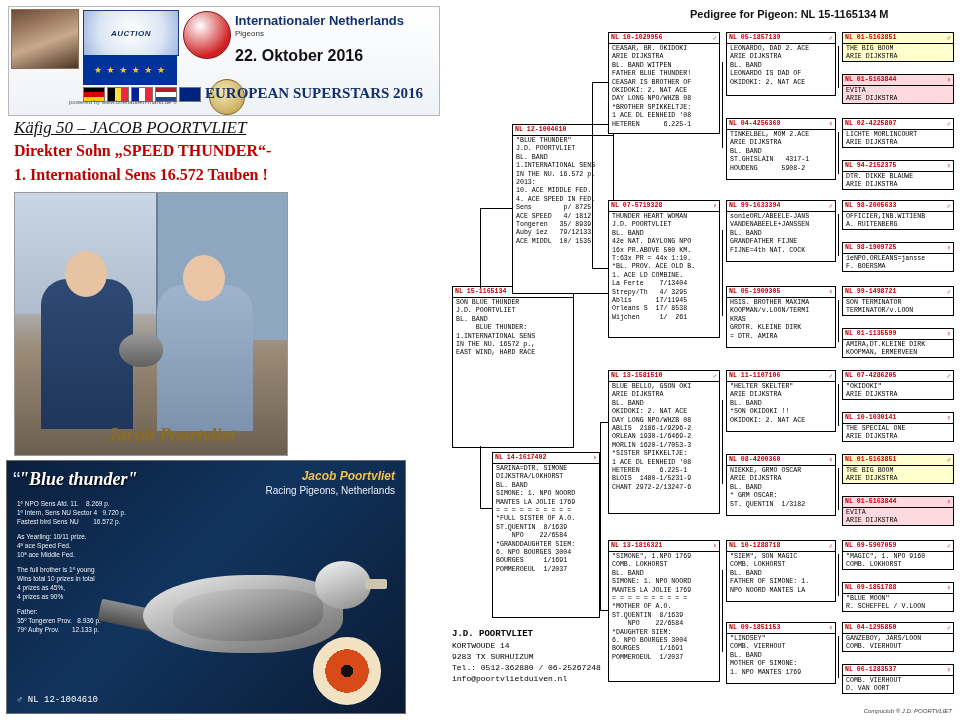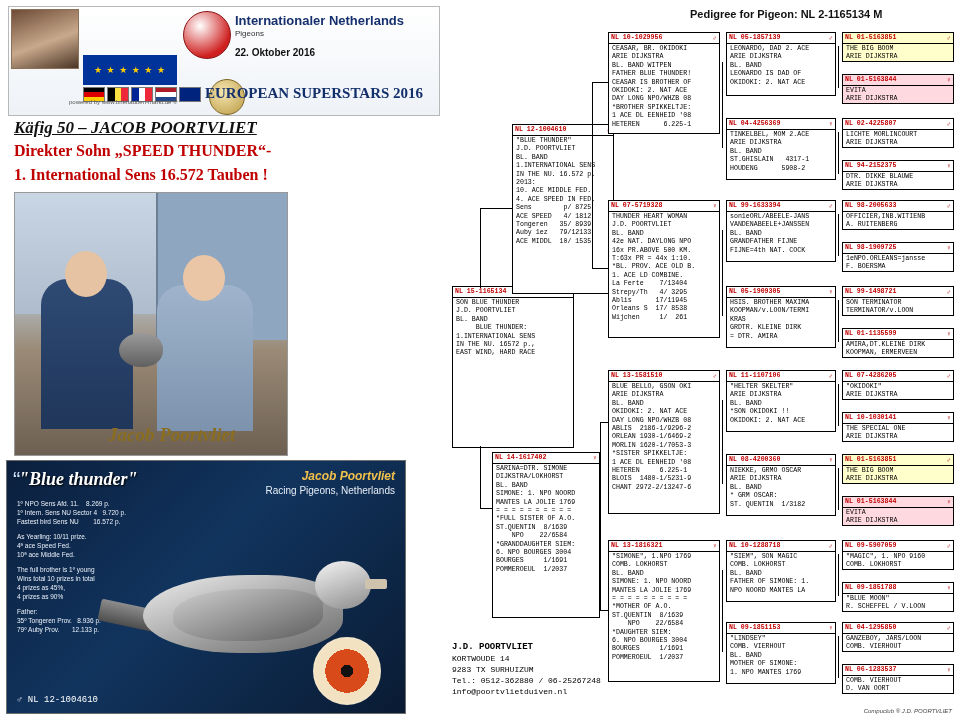--- a/index.html
+++ b/index.html
@@ -14,35 +14,35 @@
           background:radial-gradient(circle at 50% 45%,#ffffff 0%,#dbe5f5 60%,#9fb6dd 100%);
           display:flex;align-items:center;justify-content:center;}
   .auction-logo span{font-size:8px;color:#12306e;font-weight:bold;font-style:italic;letter-spacing:.5px;}
   .eu-flag{position:absolute;left:74px;top:48px;width:94px;height:30px;background:#003399;
           display:flex;align-items:center;justify-content:center;}
   .eu-flag .stars{color:#ffcc00;font-size:9px;letter-spacing:1px;}
   .globe{position:absolute;left:174px;top:4px;width:46px;height:46px;border-radius:50%;
           background:radial-gradient(circle at 35% 30%,#ffffff,#cf2020 70%);border:1px solid #8a1414;}
   .banner-title{position:absolute;left:226px;top:6px;font-size:13px;font-weight:bold;color:#16306e;}
   .banner-sub{position:absolute;left:226px;top:22px;font-size:8px;color:#333;}
-  .banner-date{position:absolute;left:226px;top:40px;font-size:10px;font-weight:bold;color:#111;text-align:right;}
+  .banner-date{position:absolute;left:226px;top:40px;font-size:16px;font-weight:bold;color:#111;text-align:right;}
   .banner-superstars{position:absolute;left:196px;top:78px;font-size:15px;font-weight:bold;color:#14306b;
           font-family:"Liberation Serif",serif;}
   .banner-powered{position:absolute;left:60px;top:92px;font-size:6px;color:#555;}
   .flag-row{position:absolute;left:74px;top:80px;display:flex;gap:2px;}
   .flag{width:20px;height:13px;border:1px solid #777;}
   .fl-de{background:linear-gradient(#000 33%,#dd0000 33%,#dd0000 66%,#ffce00 66%);}
   .fl-be{background:linear-gradient(90deg,#000 33%,#fae042 33%,#fae042 66%,#ed2939 66%);}
   .fl-fr{background:linear-gradient(90deg,#002395 33%,#fff 33%,#fff 66%,#ed2939 66%);}
   .fl-nl{background:linear-gradient(#ae1c28 33%,#fff 33%,#fff 66%,#21468b 66%);}
   .fl-gb{background:#00247d;}
   .seal{position:absolute;left:200px;top:72px;width:34px;height:34px;border-radius:50%;
         background:radial-gradient(circle at 40% 35%,#f6e6b0,#b99a43);border:1px solid #7d6527;}
 
-  .kaefig{position:absolute;left:14px;top:118px;font-size:17px;font-weight:bold;font-style:italic;
+  .kaefig{position:absolute;left:14px;top:118px;font-size:17px;font-weight:normal;font-style:italic;
           color:#111;text-decoration:underline;font-family:"Liberation Serif",serif;}
   .subline{position:absolute;left:14px;font-size:16px;font-weight:bold;color:#c00000;font-family:"Liberation Serif",serif;}
   .subline.l1{top:142px;}
   .subline.l2{top:166px;}
 
   .photo-couple{position:absolute;left:14px;top:192px;width:272px;height:262px;
        background:linear-gradient(#7e9cc2,#b9c6d4 35%,#9a8a76 60%,#6d6052);
        border:1px solid #999;overflow:hidden;}
   .pc-wall{position:absolute;left:0;top:0;width:100%;height:46%;
        background:linear-gradient(180deg,#c9d6e4,#aebccd);}
@@ -91,29 +91,32 @@
         border-bottom:1px solid #000;padding:0 2px;font-weight:bold;color:#c00000;height:10px;}
   .card .ring .sex{color:#c00000;font-size:7px;}
   .card .body{padding:1px 3px;white-space:pre-wrap;}
   .card.yellow{background:#ffffcc;}
   .card.pink{background:#ffd9e0;}
   .card.plain .ring{background:#ffffff;}
 
   .hline{position:absolute;background:#000;height:1px;}
   .vline{position:absolute;background:#000;width:1px;}
 
-  .addr{position:absolute;left:452px;top:628px;font-size:8px;line-height:11px;font-family:"Liberation Mono",monospace;color:#000;margin-top:13px;}
+  .addr{position:absolute;left:452px;top:628px;font-size:8px;line-height:11px;font-family:"Liberation Mono",monospace;color:#000;}
   .addr b{font-size:9px;}
   .footer-credit{position:absolute;right:8px;bottom:6px;font-size:6px;font-style:italic;color:#444;}
 </style>
 </head>
 <body>
 
 <div class="banner">
   <div class="pigeon-photo"></div>
+  <div class="auction-logo">
+    <span>AUCTION</span>
+  </div>
   <div class="eu-flag">
     <span class="stars">★ ★ ★ ★ ★ ★</span>
   </div>
   <div class="globe"></div>
   <div class="banner-title">Internationaler Netherlands</div>
   <div class="banner-sub">Pigeons</div>
   <div class="banner-date">22. Oktober 2016</div>
   <div class="flag-row">
     <div class="flag fl-de"></div>
     <div class="flag fl-be"></div>
@@ -165,21 +168,21 @@
     <div class="ad-tail"></div>
     <div class="ad-body"></div>
     <div class="ad-wing"></div>
     <div class="ad-head"></div>
     <div class="ad-beak"></div>
   </div>
   <div class="ad-eye"></div>
   <div class="ad-ring">♂ <span>NL 12-1004610</span></div>
 </div>
 
-<div class="ped-title">Pedigree for Pigeon:  NL  2-1165134 M</div>
+<div class="ped-title">Pedigree for Pigeon:  NL  15-1165134 M</div>
 
 <div class="card plain" style="left:452px;top:286px;width:120px;height:160px;">
   <div class="ring">
     <span>NL 15-1165134</span>
     <span class="sex"></span>
   </div>
   <div class="body">SON BLUE THUNDER
 J.D. POORTVLIET
 BL. BAND
      BLUE THUNDER:

